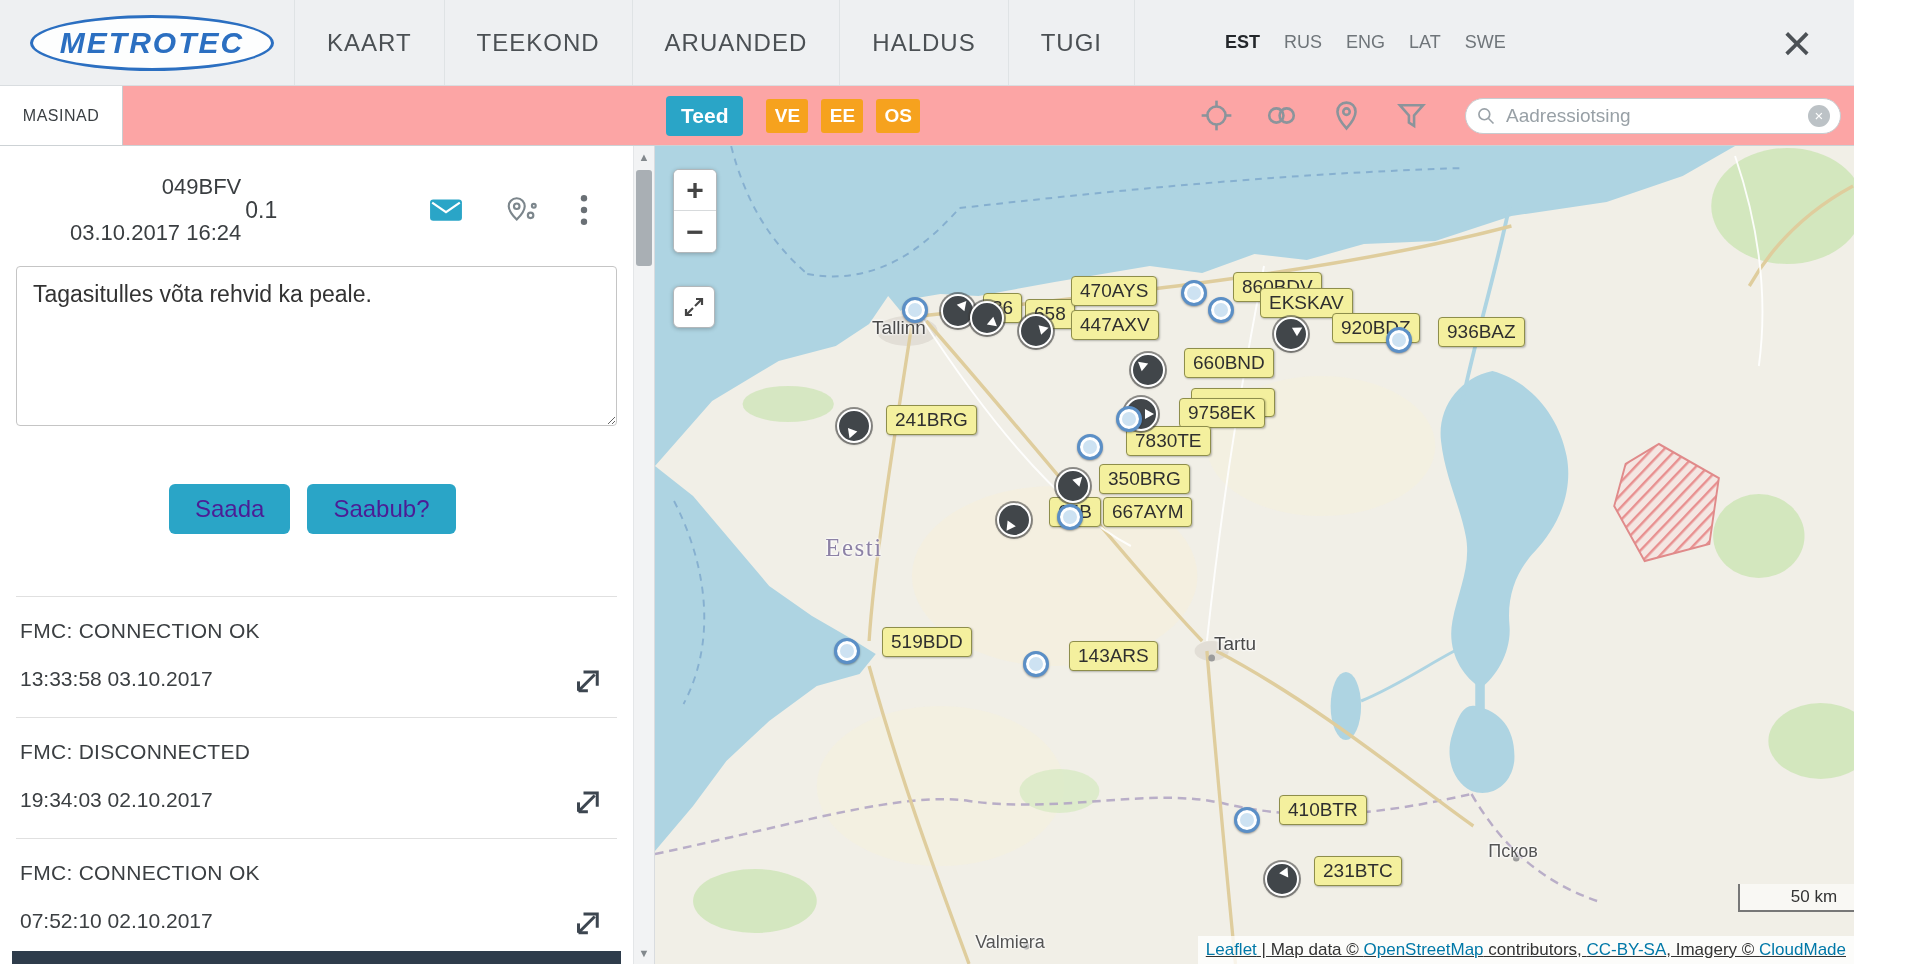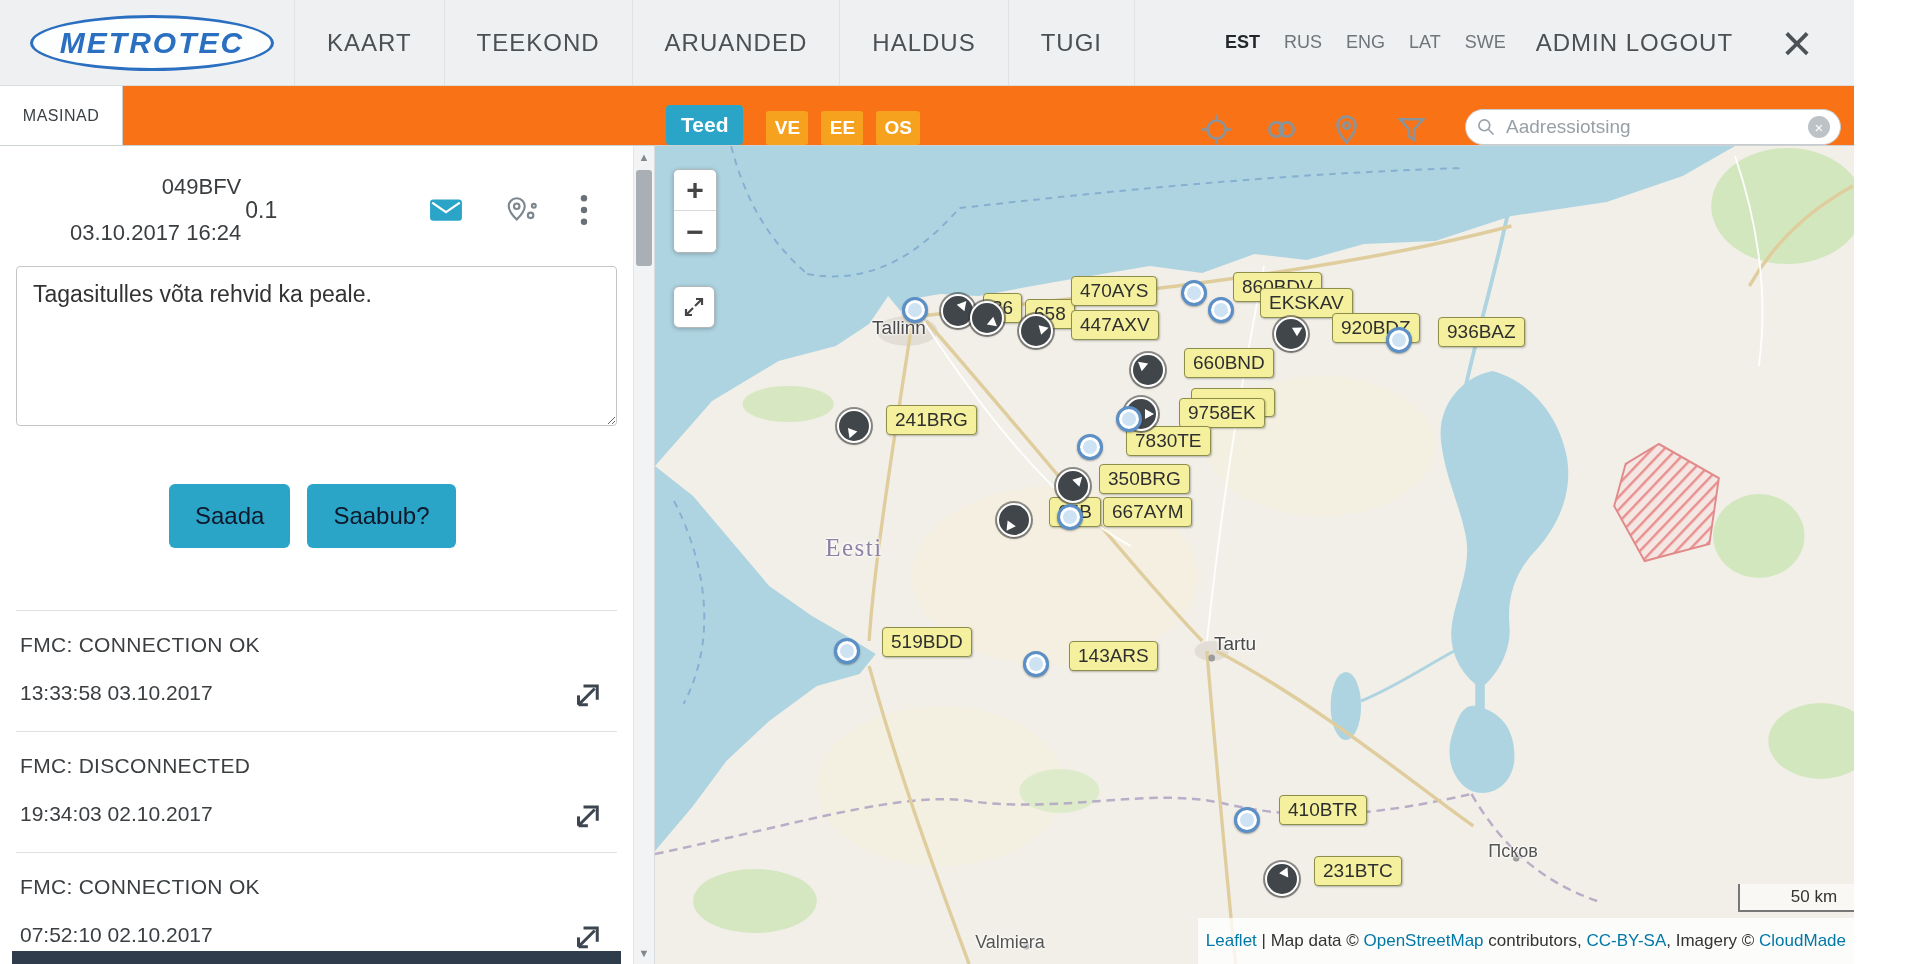--- a/index.html
+++ b/index.html
@@ -10,21 +10,21 @@
   .logo{align-self:center;width:244px;height:56px;border:3px solid #2b6fc1;border-radius:50%;margin-left:30px;display:flex;align-items:center;justify-content:center;color:#2b6fc1;font-style:italic;font-weight:bold;font-size:30px;letter-spacing:2px;box-sizing:border-box;background:#fdfefe;}
   nav{display:flex;margin-left:20px;border-right:1px solid #dfe3e5;}
   .nav-item{display:flex;align-items:center;justify-content:center;padding:0 32px;font-size:24px;color:#4b5054;letter-spacing:1px;border-left:1px solid #dfe3e5;cursor:pointer;}
   .langs{display:flex;align-items:center;gap:24px;margin-left:90px;font-size:18px;color:#6f757a;}
   .lang{cursor:pointer;}
   .lang.active{color:#23272b;font-weight:bold;}
   .logout{display:flex;align-items:center;margin-left:30px;font-size:24px;color:#4b5054;letter-spacing:1px;cursor:pointer;}
   .close-x{display:flex;align-items:center;margin-left:auto;margin-right:42px;font-size:52px;font-weight:300;color:#4c5156;line-height:1;cursor:pointer;}
 
   
-  .toolbar{height:60px;box-sizing:border-box;background:#f97316;border-bottom:1px solid #cdd2d5;display:flex;align-items:flex-end;}
+  .toolbar{height:60px;box-sizing:border-box;background:#fca5a5;border-bottom:1px solid #cdd2d5;display:flex;align-items:center;}
   .tab{width:123px;height:100%;display:flex;align-items:center;justify-content:center;font-size:16px;color:#3a3f43;letter-spacing:.5px;border-right:1px solid #c9cdd0;box-sizing:border-box;background:#fff;cursor:pointer;}
   .teed{margin-left:543px;background:#2aa5c7;color:#fff;border:none;border-radius:4px;font-size:21px;font-weight:bold;padding:8px 15px;font-family:inherit;cursor:pointer;}
   .layers{display:flex;gap:13px;margin-left:23px;}
   .layer{min-width:42px;background:#f6a21e;color:#fff;border:none;border-radius:3px;font-size:19px;font-weight:bold;padding:6px 8px;font-family:inherit;cursor:pointer;}
   .tb-spacer{flex:1;}
   .tool-icons{display:flex;align-items:center;gap:34px;}
   .tool-btn{background:none;border:none;padding:0;cursor:pointer;display:flex;}
   .tool-btn svg{width:31px;height:31px;stroke:#8b949b;fill:none;stroke-width:2;}
   .search{width:376px;height:36px;box-sizing:border-box;border:1px solid #c7ccd0;border-radius:18px;display:flex;align-items:center;padding:0 10px;margin-left:38px;margin-right:13px;background:#fff;}
   .search svg.mag{width:20px;height:20px;stroke:#9aa2a8;fill:none;stroke-width:2;margin-right:8px;flex:none;}
@@ -37,21 +37,21 @@
 
   
   .sidebar{width:633px;box-sizing:border-box;background:#fff;padding:0 16px;position:relative;overflow:hidden;}
   .veh{display:flex;align-items:center;margin-top:28px;}
   .veh-ids{display:flex;flex-direction:column;gap:20px;margin-left:54px;font-size:22px;color:#3a3e41;align-items:flex-end;}
   .veh-val{font-size:23px;color:#3a3e41;margin-left:4px;}
   .veh-icons{margin-left:auto;margin-right:28px;display:flex;align-items:center;gap:42px;}
   .veh-icons .icn{background:none;border:none;padding:0;cursor:pointer;display:flex;}
   textarea.msg{margin-top:20px;width:100%;height:160px;box-sizing:border-box;border:1px solid #c5c5c5;border-radius:4px;padding:14px 16px;font-size:23px;color:#333;font-family:inherit;resize:both;outline:none;}
   .btn-row{margin-top:54px;display:flex;gap:17px;padding-left:153px;}
-  .teal-btn{background:#2aa5c7;color:#0f172a;border:none;border-radius:6px;font-size:24px;padding:18px 26px;font-family:inherit;cursor:pointer;}
+  .teal-btn{background:#2aa5c7;color:#4c1d95;border:none;border-radius:6px;font-size:24px;padding:11px 26px;font-family:inherit;cursor:pointer;}
   .events{margin-top:62px;}
   .event{position:relative;padding:22px 4px 26px 4px;border-bottom:1px solid #e0e0e0;}
   .event:first-child{border-top:1px solid #e0e0e0;}
   .event .ttl{font-size:21px;color:#3b3f42;letter-spacing:.3px;}
   .event .tm{font-size:21px;color:#3b3f42;margin-top:24px;}
   .event .ev-icn{position:absolute;right:16px;bottom:20px;background:none;border:none;padding:0;cursor:pointer;display:flex;}
   .event .ev-icn svg{width:30px;height:30px;stroke:#3d4650;fill:none;stroke-width:2.4;}
   .side-bottom{position:absolute;left:12px;right:12px;bottom:0;height:13px;background:#2e3c4b;}
 
   
@@ -73,21 +73,21 @@
   .vlabel{position:absolute;background:#f4f09e;border:1px solid #8e8e4b;border-radius:4px;padding:3px 8px;font-size:19px;color:#2f2f2f;z-index:5;white-space:nowrap;box-shadow:1px 1px 2px rgba(0,0,0,.25);cursor:pointer;}
   .vlabel.blank{width:66px;height:21px;}
   .mk-dark{position:absolute;width:30px;height:30px;border-radius:50%;background:#41464a;border:2px solid #fff;box-shadow:0 0 0 2px rgba(60,60,60,.55),0 1px 3px rgba(0,0,0,.4);transform:translate(-50%,-50%);z-index:6;cursor:pointer;box-sizing:content-box;}
   .mk-dark .dir{position:absolute;inset:0;transform:rotate(var(--r,0deg));}
   .mk-dark .dir::before{content:"";position:absolute;left:50%;top:2px;margin-left:-5px;border-left:5px solid transparent;border-right:5px solid transparent;border-bottom:9px solid #fff;}
   .mk-blue{position:absolute;width:26px;height:26px;box-sizing:border-box;border-radius:50%;background:#cde2f2;border:3px solid #5b8fc6;box-shadow:inset 0 0 0 3px #fff,0 1px 2px rgba(0,0,0,.35);transform:translate(-50%,-50%);z-index:6;cursor:pointer;}
   .place{position:absolute;transform:translate(-50%,-50%);color:#4a4a4a;font-size:19px;z-index:3;text-shadow:0 0 3px #fff,0 0 3px #fff,0 0 3px #fff;}
   .place.country{color:#8d82a6;font-size:25px;letter-spacing:1.5px;}
   .place.town{font-size:18px;color:#555;}
   .scale{position:absolute;left:1083px;top:738px;width:148px;height:26px;border:2px solid #777;border-top:none;background:rgba(255,255,255,.55);font-size:17px;color:#333;display:flex;align-items:center;justify-content:center;z-index:9;}
-  .attrib{position:absolute;right:0;bottom:0;background:rgba(255,255,255,.78);padding:13px 8px;font-size:17px;color:#333;z-index:9;}
+  .attrib{position:absolute;right:0;bottom:0;background:rgba(255,255,255,.78);padding:4px 8px;font-size:17px;color:#333;z-index:9;text-decoration:underline;}
   .attrib span{white-space:pre;}
   .attrib .link{color:#0078a8;cursor:pointer;}
 </style>
 </head>
 <body>
 
 <div class="app">
 
   <header>
     <div class="logo">
@@ -100,21 +100,20 @@
         <div class="nav-item">HALDUS</div>
         <div class="nav-item">TUGI</div>
     </nav>
     <div class="langs">
       <span class="lang active">EST</span>
         <span class="lang">RUS</span>
         <span class="lang">ENG</span>
         <span class="lang">LAT</span>
         <span class="lang">SWE</span>
     </div>
-    <div class="logout">ADMIN LOGOUT</div>
     <div class="close-x">×</div>
   </header>
 
   <div class="toolbar">
     <div class="tab">MASINAD</div>
     <button class="teed">Teed</button>
     <div class="layers">
       <button class="layer">VE</button>
         <button class="layer">EE</button>
         <button class="layer">OS</button>

